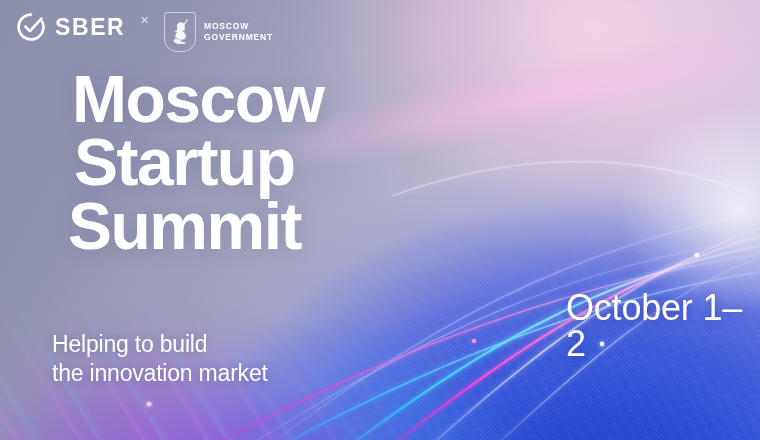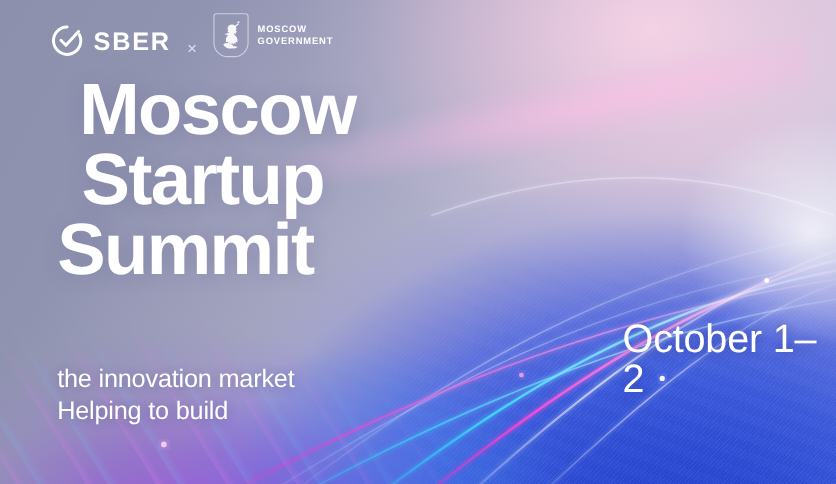--- a/index.html
+++ b/index.html
@@ -135,24 +135,24 @@
         rgba(255,255,255,0.75) 0%,
         rgba(255,250,255,0.34) 35%,
         rgba(255,245,255,0) 70%);
   }
 
   .bg-svg { position: absolute; inset: 0; }
 
   
   .logos {
     position: absolute;
-    left: 46px;
+    left: 16px;
     top: 12px;
     display: flex;
-    align-items: flex-end;
+    align-items: flex-start;
     gap: 14px;
     z-index: 6;
   }
   .sber-lockup { display: flex; align-items: center; gap: 9px; }
   .sber-mark { display: block; }
   .sber-word {
     color: #ffffff;
     font-size: 23px;
     font-weight: bold;
     letter-spacing: 1.6px;
@@ -191,21 +191,21 @@
     z-index: 5;
     color: #ffffff;
     font-weight: bold;
     font-size: 66px;
     line-height: 0.96;
     letter-spacing: -1.5px;
     text-shadow: 0 2px 18px rgba(60, 60, 120, 0.18);
   }
   .headline .hl-1 { display: block; padding-left: 72px; }
   .headline .hl-2 { display: block; padding-left: 74px; }
-  .headline .hl-3 { display: block; padding-left: 52px; }
+  .headline .hl-3 { display: block; padding-left: 52px; margin-left: 16px; }
 
   .subtitle {
     position: absolute;
     left: 52px;
     top: 330px;
     z-index: 5;
     color: #ffffff;
     font-size: 23px;
     line-height: 1.28;
     letter-spacing: -0.2px;
@@ -365,20 +365,20 @@
     </div>
   </div>
 
   <div class="headline">
     <span class="hl-1">Moscow</span>
     <span class="hl-2">Startup</span>
     <span class="hl-3">Summit</span>
   </div>
 
   <div class="subtitle">
+    <span>Helping to build</span>
     <span>the innovation market</span>
-    <span>Helping to build</span>
   </div>
 
   <div class="date-text">October 1–2</div>
 
 
 </div>
 
 </body></html>

